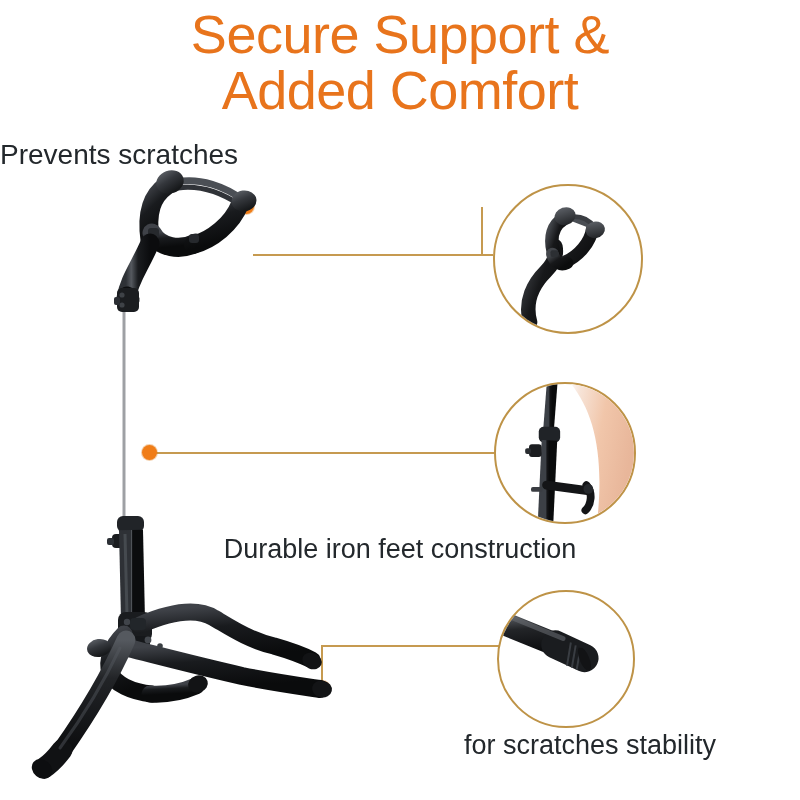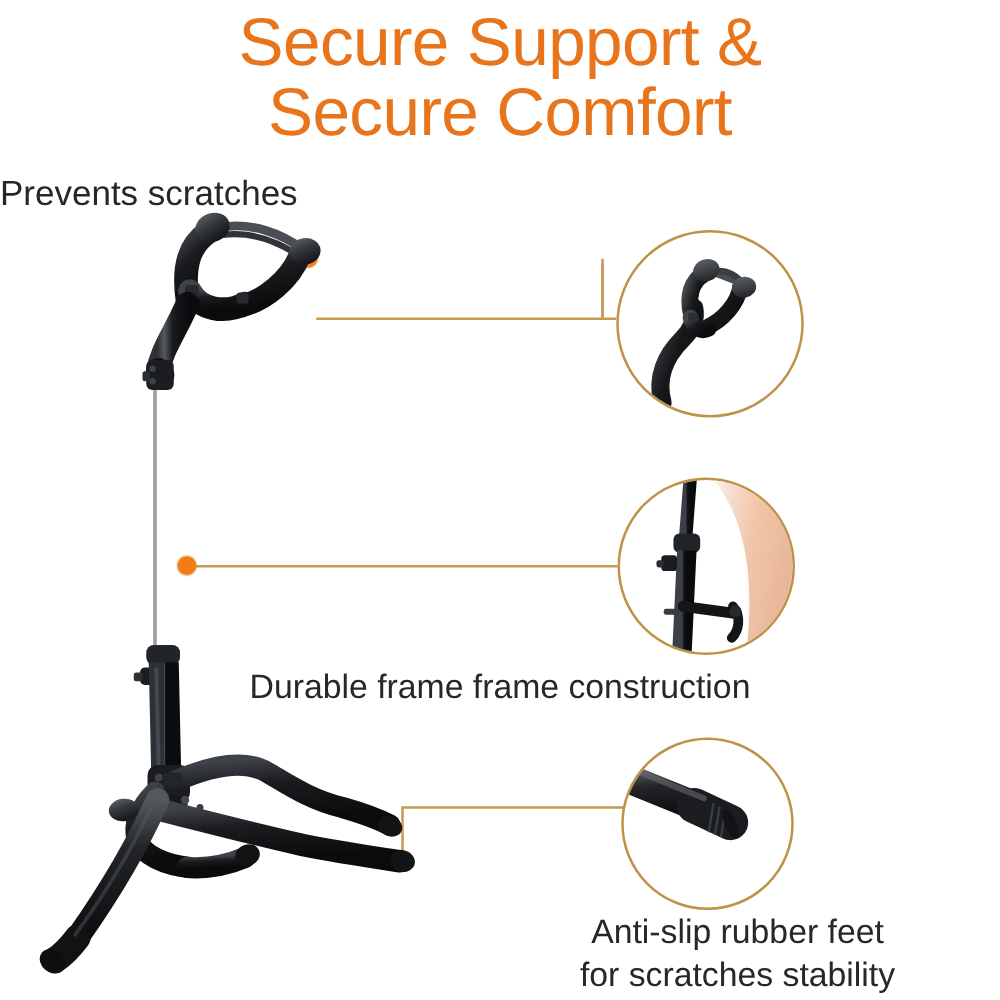--- a/index.html
+++ b/index.html
@@ -86,27 +86,26 @@
   
   .product { position: absolute; left: 0; top: 0; width: 800px; height: 800px; }
 </style>
 </head>
 <body>
 
 <div id="page">
 
   <div class="headline">
     <span class="l1">Secure Support &amp;</span>
-    <span class="l2">Secure Comfort</span>
+    <span class="l2">Added Comfort</span>
   </div>
 
   <div class="caption c-top">Prevents scratches</div>
-  <div class="caption c-iron">Durable frame frame construction</div>
+  <div class="caption c-iron">Durable iron feet construction</div>
   <div class="caption c-feet">
-    <span class="ln">Anti-slip rubber feet</span>
     <span class="ln">for scratches stability</span>
   </div>
 
   <div class="lead-v" style="left:481px; top:212px; height:44px;"></div>
   <div class="lead-h" style="left:253px; top:254px; width:240px;"></div>
   <div class="lead-h" style="left:246px; top:206px; width:236px; height:0;"></div>
   <div class="lead-v" style="left:481px; top:207px; height:48px;"></div>
 
   <div class="lead-h" style="left:156px; top:452px; width:338px;"></div>
 

